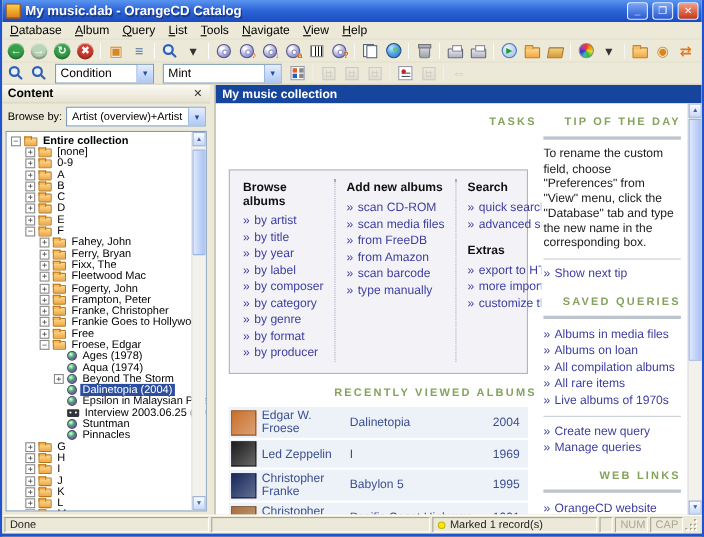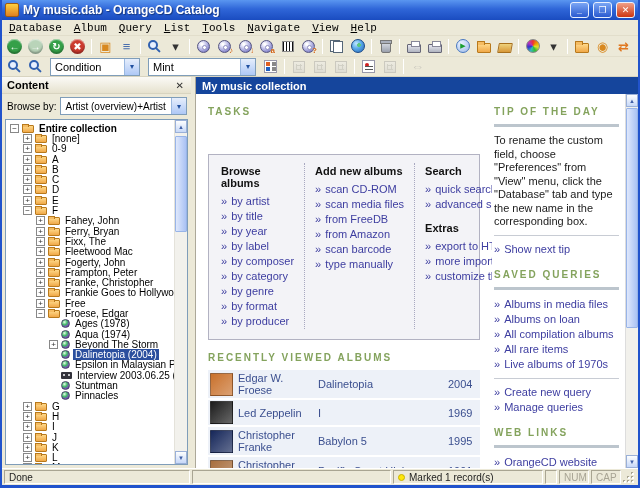--- a/index.html
+++ b/index.html
@@ -16,21 +16,21 @@
   .appicon { width:14px; height:14px; border-radius:2px; flex:none;
     background:linear-gradient(#ffd040,#e08020); border:1px solid #a05c10; }
   .tb-title { flex:1; color:#fff; font-weight:700; font-size:12px; text-shadow:1px 1px 1px #15357c;
     white-space:nowrap; overflow:hidden; }
   .wbtn { width:19px; height:16px; flex:none; border-radius:3px; border:1px solid #e8f0ff;
     display:flex; align-items:center; justify-content:center; color:#fff; font-size:9px; font-weight:700;
     background:linear-gradient(#7aa6f4,#2a5ad0); }
   .wbtn.close { background:linear-gradient(#f0a088,#cc3512); }
   
   .menubar { height:16px; flex:none; display:flex; align-items:center; background:#ece9d8;
-    border-bottom:1px solid #e2decb; padding-left:1px;font-family:Liberation Mono, monospace; }
+    border-bottom:1px solid #e2decb; padding-left:1px; }
   .menu-item { padding:1px 6px; cursor:default; }
   
   .toolbar { flex:none; display:flex; align-items:center; background:#ece9d8; padding:1px 2px; }
   .toolbar.row1 { height:21px; border-bottom:1px solid #e2decb; }
   .toolbar.row2 { height:20px; border-bottom:1px solid #d8d4c0; }
   .tbsep { width:1px; height:15px; background:#c9c5b2; border-right:1px solid #fff; margin:0 3px; flex:none; }
   .icon { width:19px; height:18px; display:inline-flex; align-items:center; justify-content:center;
     position:relative; margin:0 1px; border-radius:2px; flex:none; }
   .icon.dis { opacity:.4; filter:grayscale(1); }
   .k-circle { width:15px; height:15px; border-radius:50%; display:flex; align-items:center; justify-content:center;
@@ -118,21 +118,21 @@
   .tlabel { padding:0 2px; color:#000; }
   .tbold { font-weight:700; }
   .tsel .tlabel { background:#2b4f9e; color:#fff; }
   .splitter { width:4px; flex:none; background:#ece9d8; }
   
   .mainpanel { flex:1; display:flex; flex-direction:column; overflow:hidden; border-left:1px solid #aca899; }
   .mheader { height:17px; flex:none; background:#15459c; color:#fff; font-weight:700;
     display:flex; align-items:center; padding:0 6px; }
   .mcontent { flex:1; display:flex; background:#fff; overflow:hidden; }
   .mcol { flex:1; padding:0 4px 0 12px; overflow:hidden; }
-  .ghead { color:#84a35d; font-size:10px; font-weight:700; letter-spacing:2px; margin:12px 0 7px; }
+  .ghead { color:#84a35d; font-size:10px; font-weight:700; letter-spacing:2px; margin:12px 0 7px;text-align:right; }
   .tbox { display:flex; border:1px solid #b2b2c2; background:#f3f3f7; padding:8px 4px 10px 12px; margin-right:8px;margin-top:37px; }
   .tcol { padding-right:10px; }
   .tcol:not(:last-child) { border-right:1px dotted #a8a8c0; margin-right:10px; }
   .tcol.c1 { flex:1.15; } .tcol.c2 { flex:1.05; } .tcol.c3 { flex:1; }
   .tgt { font-weight:700; color:#111; margin:2px 0 5px; }
   .tgt.later { margin-top:10px; }
   .link { display:flex; gap:4px; color:#3d3da0; line-height:15px; cursor:pointer; white-space:nowrap; }
   .link .arr { flex:none; }
   .rtable { margin-right:8px; }
   .rrow { display:flex; align-items:center; background:#edf1f8; margin-bottom:2px; min-height:25px; color:#3b4f8f; cursor:pointer; }

